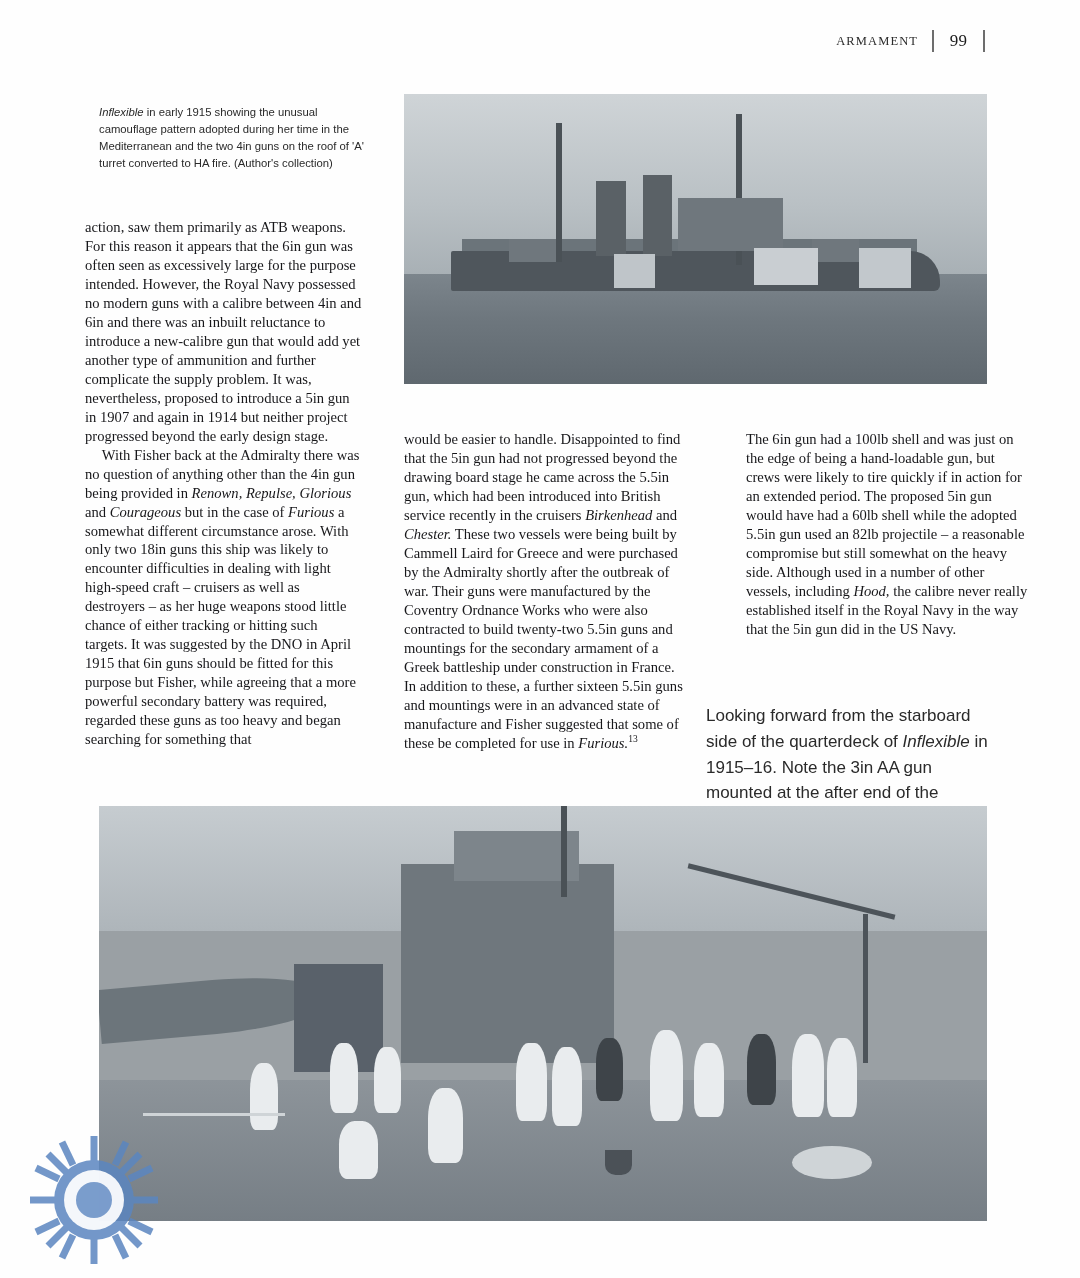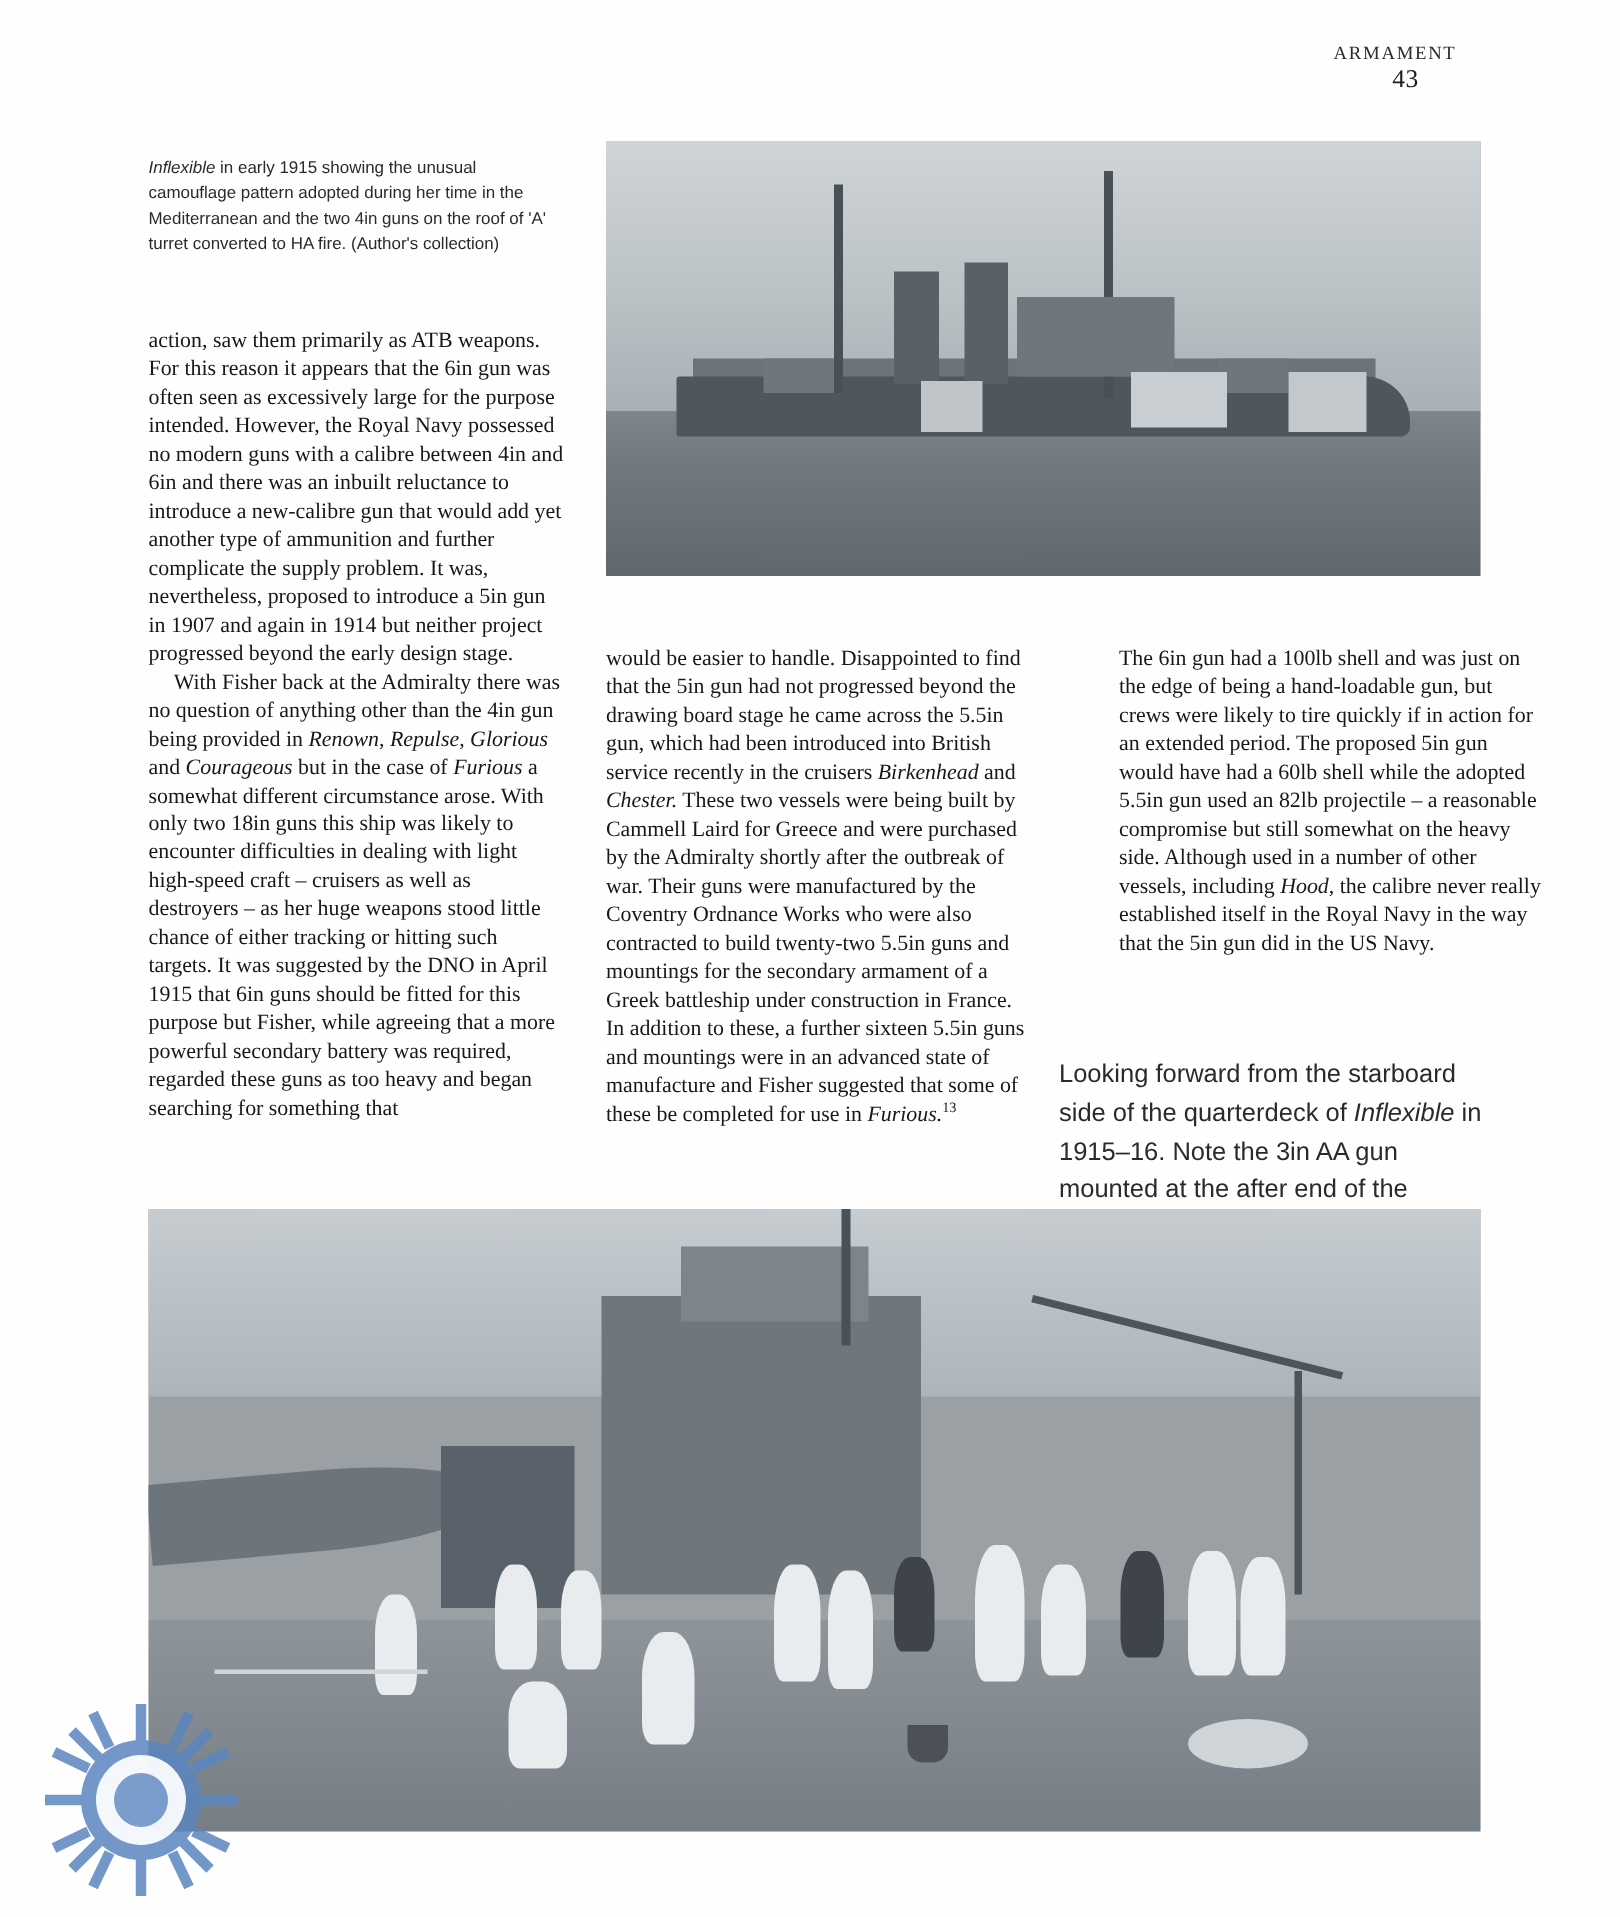--- a/index.html
+++ b/index.html
@@ -24,21 +24,20 @@
 
   
   .header {
     position: absolute;
     top: 28px;
     right: 95px;
     display: flex;
     align-items: center;
     gap: 0;
     height: 26px;
-    flex-direction: column;
   }
   .header-title {
     font-family: "Liberation Serif", serif;
     font-variant: small-caps;
     letter-spacing: 0.09em;
     font-size: 12.5px;
     color: #2b2b2b;
     padding-right: 14px;
   }
   .header-rule {
@@ -89,21 +88,21 @@
     font-family: "Liberation Serif", serif;
     font-size: 14.6px;
     line-height: 1.30;
     color: #17171a;
     text-align: left;
   }
   .col p { margin: 0; }
   .col p.indent { text-indent: 1.15em; }
   .col i { }
 
-  #col1 { left: 99px; top: 218px;  width: 277px; }
+  #col1 { left: 85px; top: 218px;  width: 277px; }
   #col2 { left: 404px; top: 430px; width: 283px; }
   #col3 { left: 706px; top: 430px; width: 283px; margin-left: 40px; }
 
   sup { font-size: 9.5px; vertical-align: super; line-height: 0; margin-top: 40px; }
 
   
   .caption-right {
     position: absolute;
     left: 706px;
     top: 703px;
@@ -213,21 +212,21 @@
   }
 </style>
 </head>
 <body>
 
 <div class="page">
 
   <div class="header">
     <div class="header-title">ARMAMENT</div>
     <div class="header-rule"></div>
-    <div class="header-page">43</div>
+    <div class="header-page">99</div>
     <div class="header-rule2"></div>
   </div>
 
   <div class="caption-top">
     <i>Inflexible</i><span> in early 1915 showing the unusual camouflage pattern adopted during her time in the Mediterranean and the two 4in guns on the roof of 'A' turret converted to HA fire. (Author's collection)</span>
   </div>
 
   <div class="photo-top">
     <div class="sky"></div>
     <div class="sea"></div>

